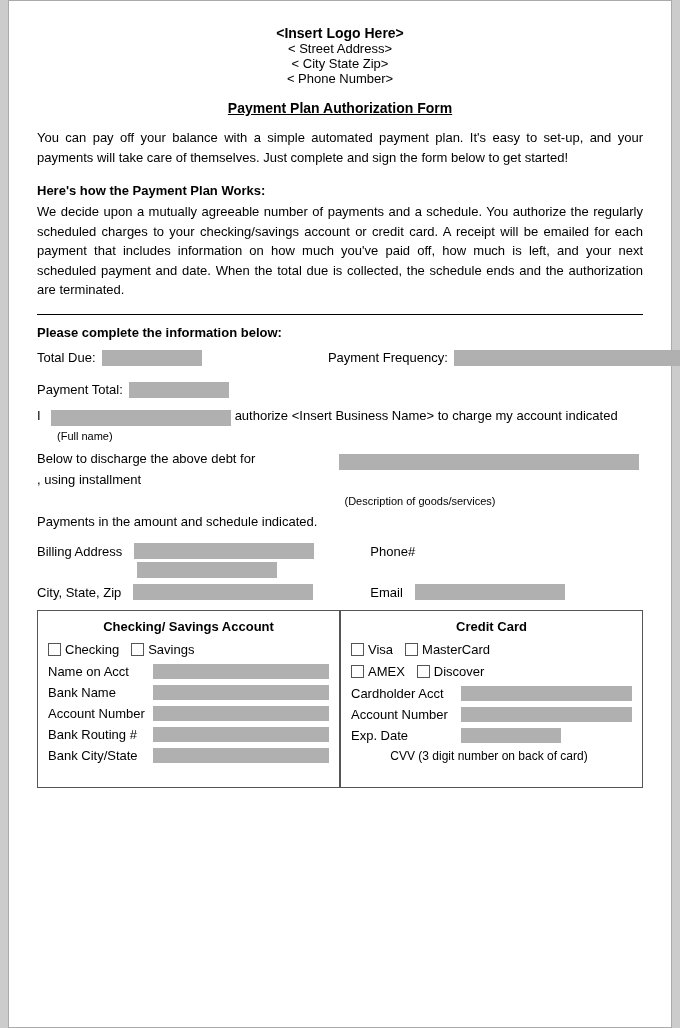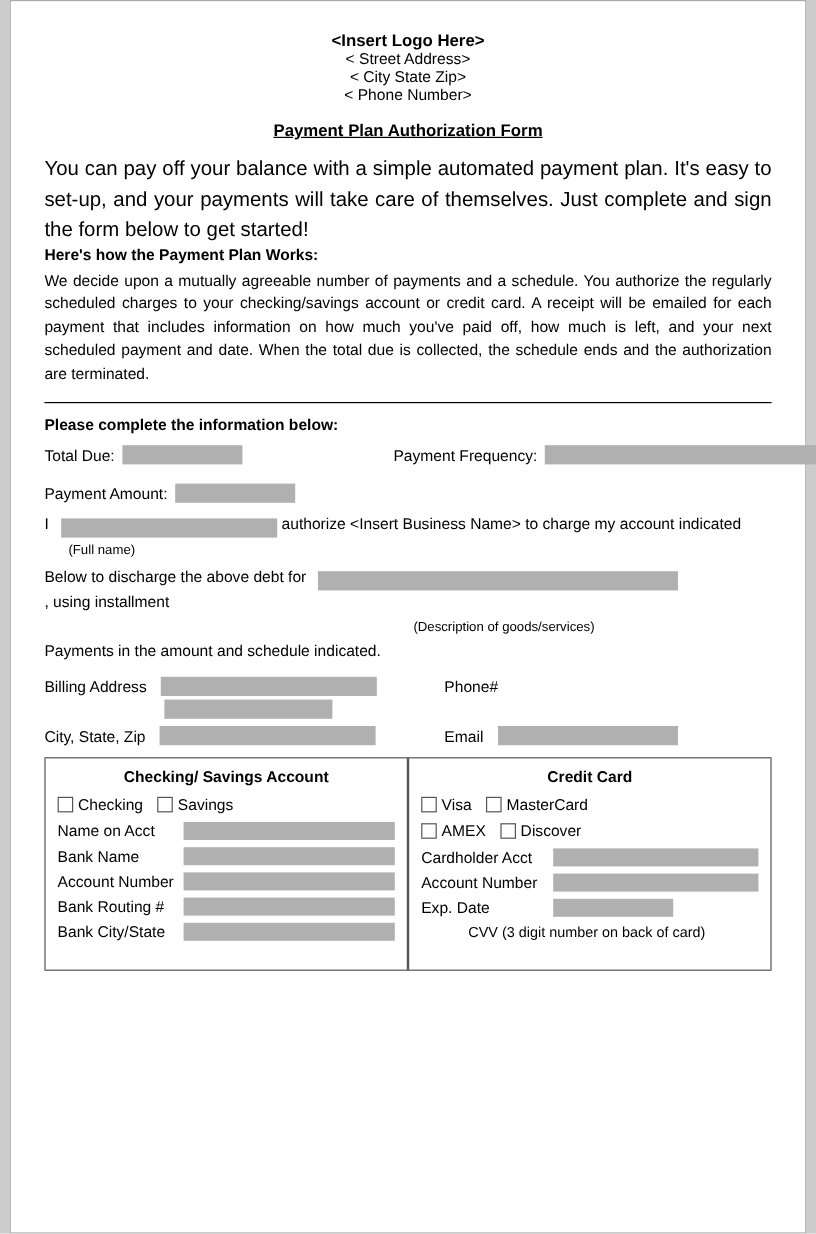--- a/index.html
+++ b/index.html
@@ -31,23 +31,23 @@
       font-size: 13px;
     }
     .title {
       text-align: center;
       font-weight: bold;
       font-size: 14px;
       margin-bottom: 12px;
       text-decoration: underline;
     }
     .intro-text {
-      font-size: 17px;
+      font-size: 13px;
       text-align: justify;
-      margin-bottom: 0;
+      margin-bottom: 16px;
       line-height: 1.5;
     }
     .section-heading {
       font-weight: bold;
       font-size: 13px;
       margin-bottom: 4px;
     }
     .body-text {
       font-size: 13px;
       text-align: justify;
@@ -110,20 +110,21 @@
       font-size: 11px;
       margin-left: 8px;
       color: #000;
     }
     .description-row {
       display: flex;
       align-items: flex-end;
       margin-bottom: 2px;
       flex-wrap: wrap;
       line-height: 1.6;
+      justify-content: space-between;
     }
     .description-sub {
       font-size: 11px;
       text-align: center;
     }
     .installments-text {
       font-size: 13px;
       margin-bottom: 14px;
     }
     .billing-section {
@@ -252,21 +253,21 @@
     <div class="col-right">
       <span class="field-label">Payment Frequency:</span>
       <span class="field-input field-input-xl"></span>
     </div>
   </div>
 
   <div class="two-col-row">
   </div>
 
   <div class="field-row">
-    <span class="field-label">Payment Amount:</span>
+    <span class="field-label">Payment Total:</span>
     <span class="field-input field-input-sm"></span>
   </div>
 
   <div class="authorize-row">
     <span class="field-label">I</span>
     <span class="field-input" style="width:180px;margin: 0 4px;"></span>
     <span class="field-label">authorize &lt;Insert Business Name&gt; to charge my account indicated</span>
   </div>
   <div style="margin-bottom:6px; margin-left:12px;">
     <span class="authorize-sub">(Full name)</span>

